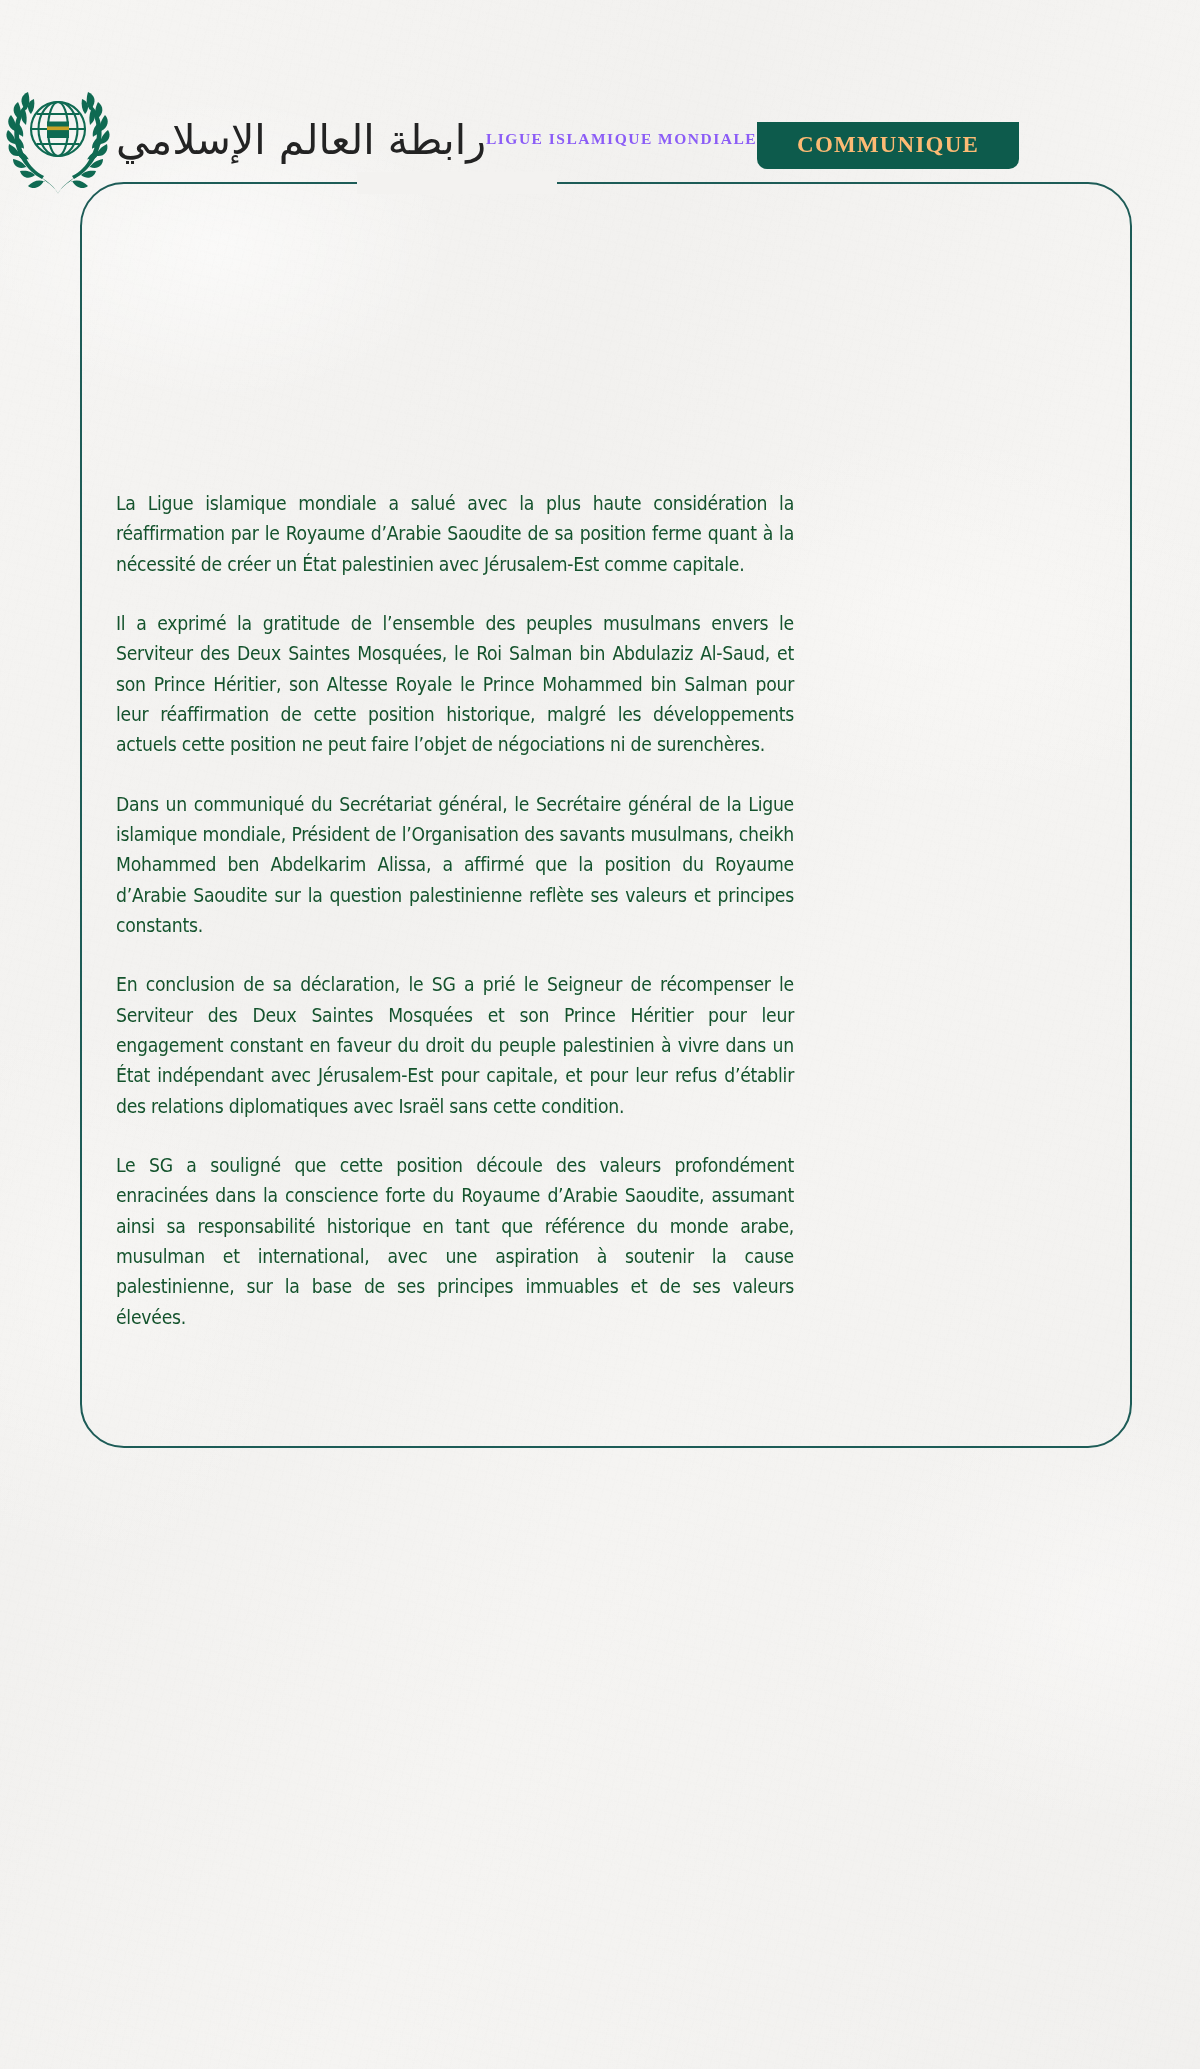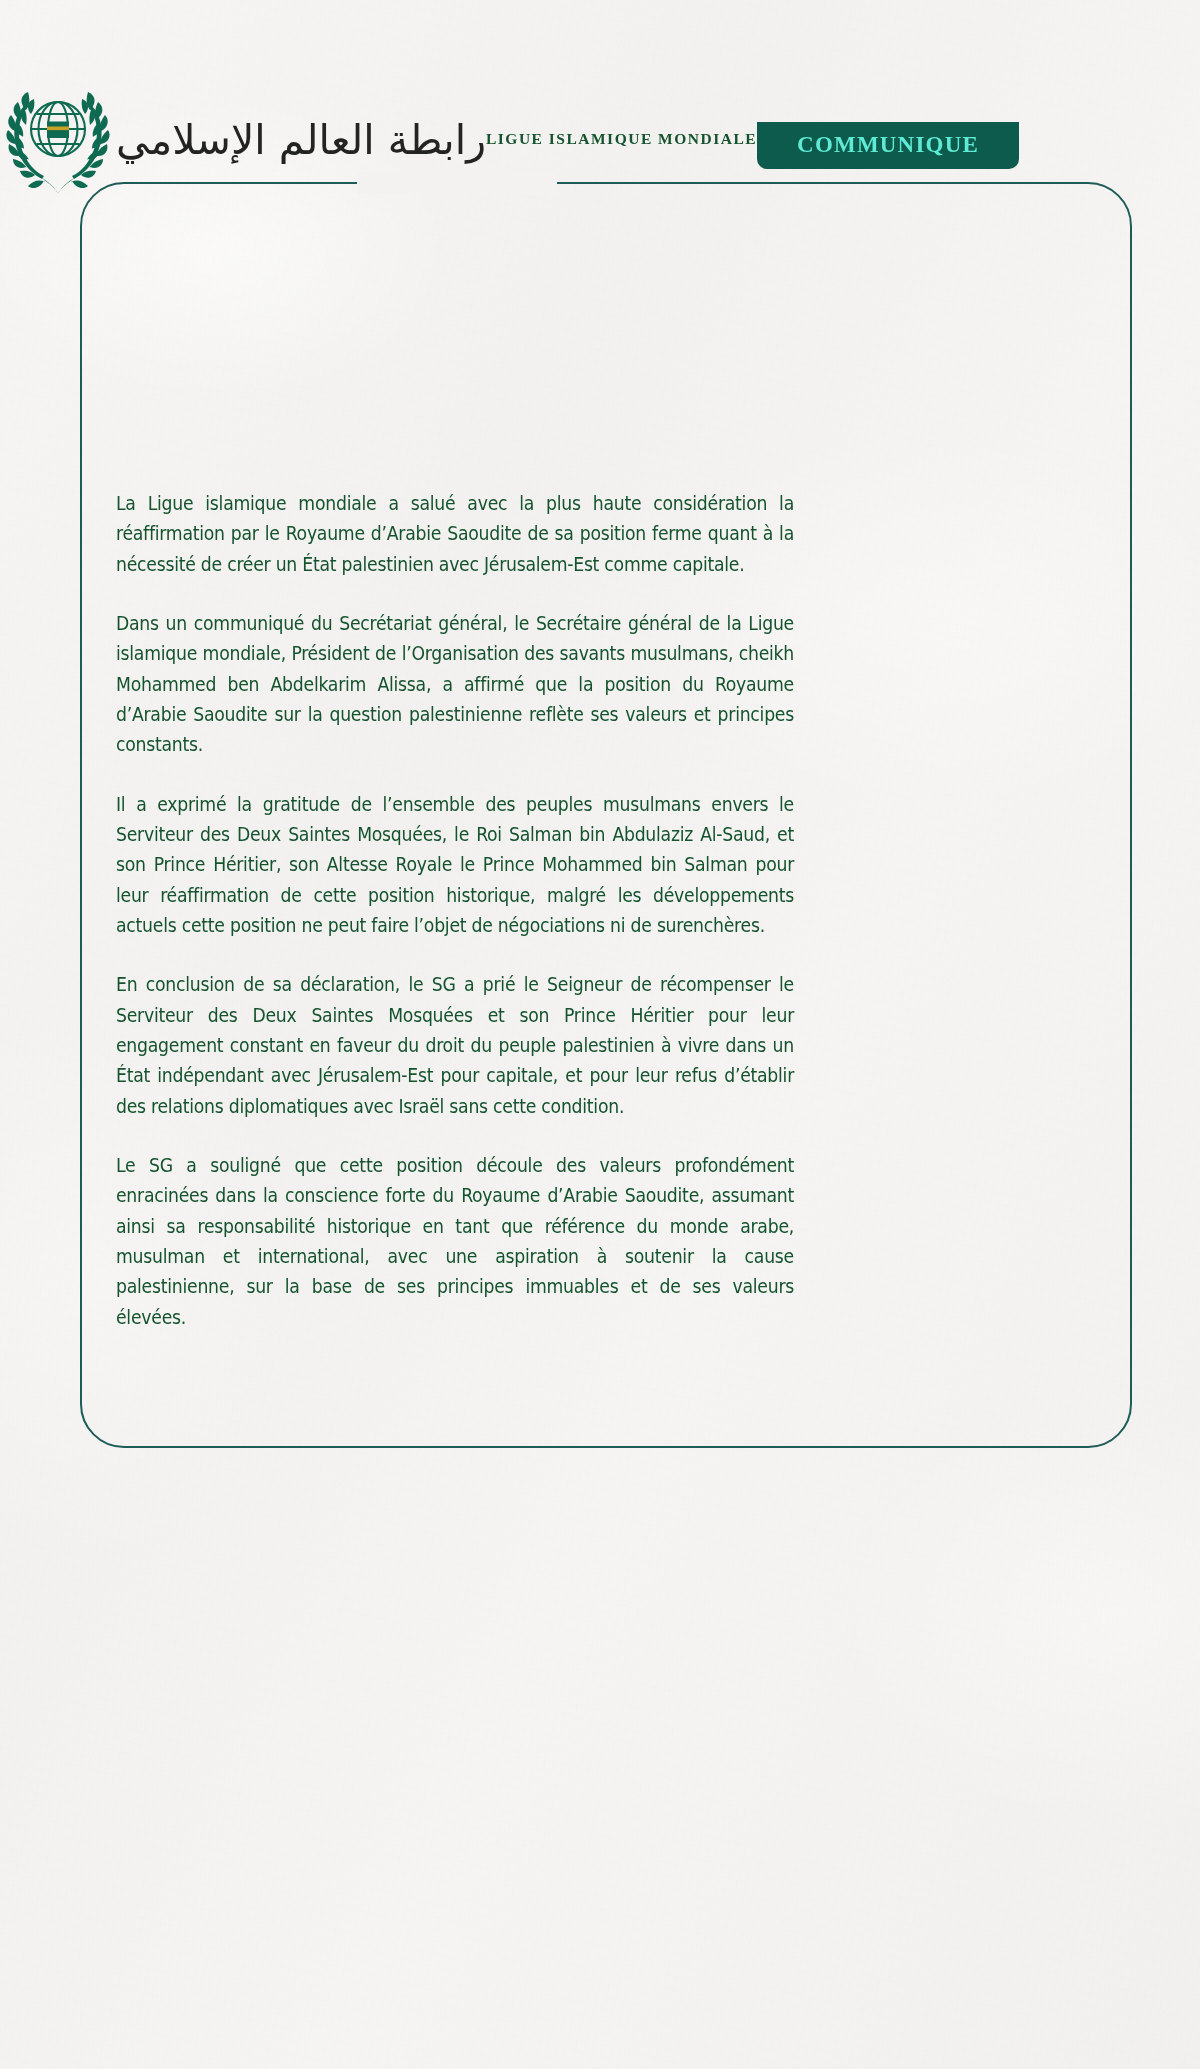--- a/index.html
+++ b/index.html
@@ -84,28 +84,28 @@
     direction: rtl;
     letter-spacing: 0px;
     font-weight: 400;
   }
   .latin-title {
     margin-top: 3px;
     font-family: "Liberation Serif", serif;
     font-weight: bold;
     font-size: 15.5px;
     letter-spacing: 1.5px;
-    color: #14532d;
+    color: #8b5cf6;
   }
 
   
   .badge {
     margin-top: 16px;
     background: #0d5b4c;
-    color: #5eead4;
+    color: #fdba74;
     font-family: "Liberation Serif", serif;
     font-weight: bold;
     font-size: 23px;
     letter-spacing: 1.2px;
     padding: 11px 40px 13px 40px;
     border-radius: 0 0 10px 10px;
     line-height: 1;
     text-align: center;
     min-width: 192px;
     box-sizing: border-box;
@@ -219,17 +219,17 @@
   <div class="arabic-title">رابطة العالم الإسلامي</div>
 
   <div class="latin-title">LIGUE ISLAMIQUE MONDIALE</div>
 
   <div class="badge">COMMUNIQUE</div>
 </div>
 
 <div class="content">
 
   <p class="para">La Ligue islamique mondiale a salué avec la plus haute considération la réaffirmation par le Royaume d’Arabie Saoudite de sa position ferme quant à la nécessité de créer un État palestinien avec Jérusalem-Est comme capitale.</p>
+  <p class="para">Il a exprimé la gratitude de l’ensemble des peuples musulmans envers le Serviteur des Deux Saintes Mosquées, le Roi Salman bin Abdulaziz Al-Saud, et son Prince Héritier, son Altesse Royale le Prince Mohammed bin Salman pour leur réaffirmation de cette position historique, malgré les développements actuels cette position ne peut faire l’objet de négociations ni de surenchères.</p>
   <p class="para">Dans un communiqué du Secrétariat général, le Secrétaire général de la Ligue islamique mondiale, Président de l’Organisation des savants musulmans, cheikh Mohammed ben Abdelkarim Alissa, a affirmé que la position du Royaume d’Arabie Saoudite sur la question palestinienne reflète ses valeurs et principes constants.</p>
-  <p class="para">Il a exprimé la gratitude de l’ensemble des peuples musulmans envers le Serviteur des Deux Saintes Mosquées, le Roi Salman bin Abdulaziz Al-Saud, et son Prince Héritier, son Altesse Royale le Prince Mohammed bin Salman pour leur réaffirmation de cette position historique, malgré les développements actuels cette position ne peut faire l’objet de négociations ni de surenchères.</p>
   <p class="para">En conclusion de sa déclaration, le SG a prié le Seigneur de récompenser le Serviteur des Deux Saintes Mosquées et son Prince Héritier pour leur engagement constant en faveur du droit du peuple palestinien à vivre dans un État indépendant avec Jérusalem-Est pour capitale, et pour leur refus d’établir des relations diplomatiques avec Israël sans cette condition.</p>
   <p class="para">Le SG a souligné que cette position découle des valeurs profondément enracinées dans la conscience forte du Royaume d’Arabie Saoudite, assumant ainsi sa responsabilité historique en tant que référence du monde arabe, musulman et international, avec une aspiration à soutenir la cause palestinienne, sur la base de ses principes immuables et de ses valeurs élevées.</p>
 </div>
 
 </body></html>

